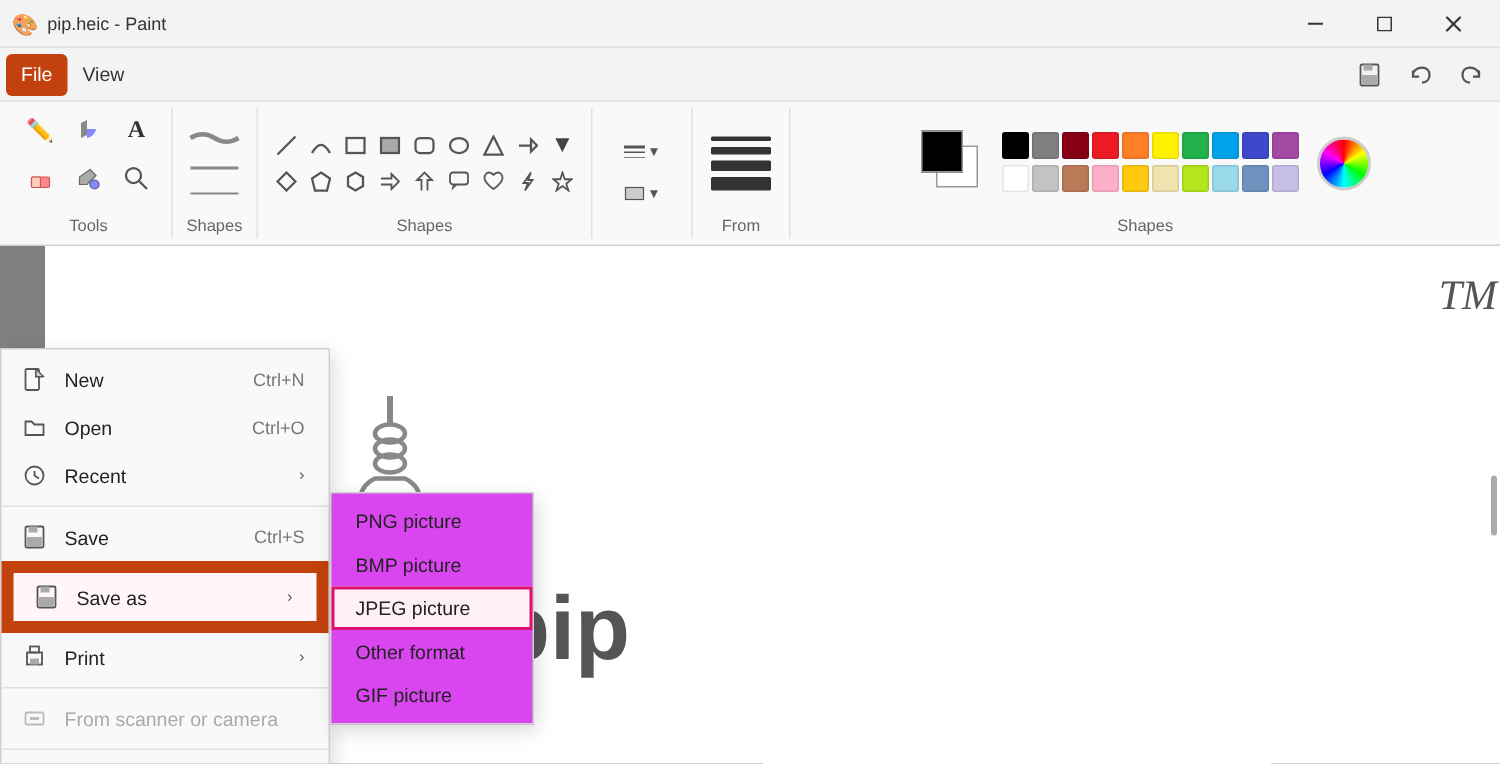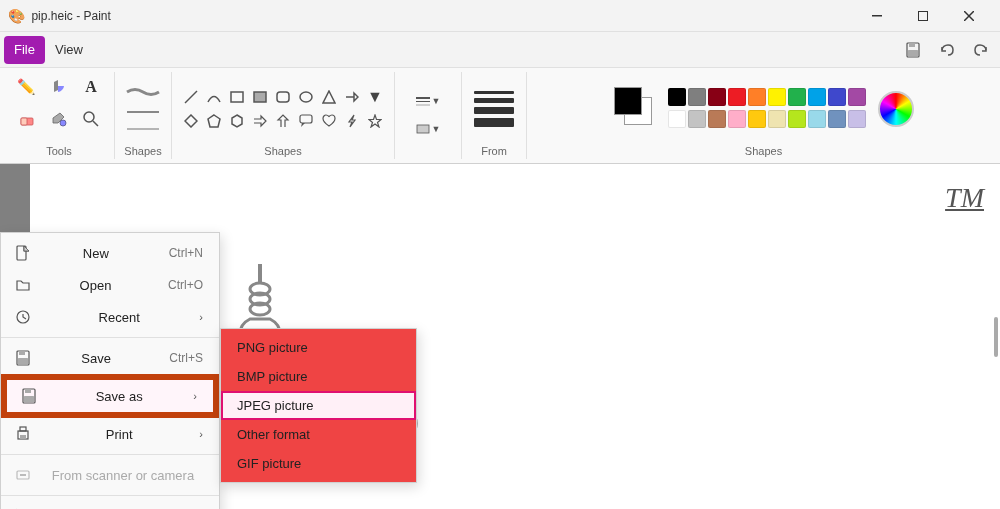--- a/index.html
+++ b/index.html
@@ -33,21 +33,21 @@
     .menu-item {
       padding: 4px 10px;
       cursor: pointer;
       border-radius: 4px;
       font-size: 13px;
       color: #333;
       height: 28px;
       display: flex;
       align-items: center;
     }
-    .menu-item.file-active { background: #a21caf; color: #fff; border-radius: 4px; }
+    .menu-item.file-active { background: #c2410c; color: #fff; border-radius: 4px; }
 
     .menubar-right { margin-left: auto; display: flex; align-items: center; gap: 4px; }
     .toolbar-icon-btn {
       width: 30px; height: 28px;
       display: flex; align-items: center; justify-content: center;
       cursor: pointer; border-radius: 4px; color: #555;
       font-size: 14px;
     }
 
     
@@ -126,21 +126,21 @@
       font-size: 13px;
       position: relative;
     }
     .dropdown-item .item-icon {
       width: 20px; height: 20px;
       margin-right: 10px;
       display: flex; align-items: center; justify-content: center;
       font-size: 14px; color: #555;
       flex-shrink: 0;
     }
-    .dropdown-item .item-label { flex: 1; text-align: center; }
+    .dropdown-item .item-label { flex: 1; }
     .dropdown-item .item-shortcut {
       color: #777;
       font-size: 12px;
       margin-left: 20px;
       text-align: center;
     }
     .dropdown-item .item-arrow {
       color: #555;
       font-size: 11px;
       margin-left: 4px;
@@ -154,22 +154,22 @@
       color: #aaa;
       cursor: default;
     }
     .dropdown-item.disabled .item-icon { color: #bbb; }
 
     
     .submenu {
       position: absolute;
       left: 220px;
       top: 164px;
-      width: 197px;
-      background: #ef4444;
+      width: 136px;
+      background: #d946ef;
       border: 1px solid #d0d0d0;
       box-shadow: 2px 4px 12px rgba(0,0,0,0.15);
       z-index: 101;
       padding: 4px 0;
     }
     .submenu-item {
       display: flex;
       align-items: center;
       padding: 7px 16px;
       cursor: pointer;
@@ -478,21 +478,21 @@
     </div>
     <div class="ribbon-group-label">Shapes</div>
   </div>
 </div>
 
 <div class="main-area">
 
   <div style="position:absolute; left:0; top:0; right:0; bottom:0; background:#808080; overflow:hidden;">
     <div style="position:absolute; left:30px; top:0; right:0; bottom:0; background:#fff; overflow:hidden;">
 
-      <div style="position:absolute; right:16px; top:18px; font-size:28px; color:#555; font-style:italic; font-family:Georgia,serif;text-decoration:underline;">
+      <div style="position:absolute; right:2px; top:18px; font-size:28px; color:#555; font-style:italic; font-family:Georgia,serif;">
         <span>TM</span>
       </div>
 
       <div style="position:absolute; left:200px; top:100px;">
         <svg width="60" height="100" viewBox="0 0 60 100">
           <line x1="30" y1="0" x2="30" y2="20" stroke="#888" stroke-width="4"></line>
           <ellipse cx="30" cy="25" rx="10" ry="6" fill="none" stroke="#888" stroke-width="3"></ellipse>
           <ellipse cx="30" cy="35" rx="10" ry="6" fill="none" stroke="#888" stroke-width="3"></ellipse>
           <ellipse cx="30" cy="45" rx="10" ry="6" fill="none" stroke="#888" stroke-width="3"></ellipse>
           <path d="M20 55 Q10 60 10 70 Q10 80 30 75 Q50 80 50 70 Q50 60 40 55 Z" fill="none" stroke="#888" stroke-width="3"></path>
@@ -565,21 +565,21 @@
         <svg width="16" height="16" viewBox="0 0 16 16">
             <rect x="2" y="1" width="12" height="14" rx="1" fill="none" stroke="#555" stroke-width="1.2"></rect>
             <rect x="4" y="1" width="6" height="4" fill="#aaa"></rect>
             <rect x="3" y="8" width="10" height="6" rx="0.5" fill="#aaa"></rect>
           </svg>
       </span>
       <span class="item-label">Save</span>
       <span class="item-shortcut">Ctrl+S</span>
     </div>
 
-    <div class="dropdown-item save-as-item" style="border:6px solid #c2410c; background:#fff5fa;">
+    <div class="dropdown-item save-as-item" style="border:8px solid #c2410c; background:#fff5fa;">
       <span class="item-icon">
         <svg width="16" height="16" viewBox="0 0 16 16">
             <rect x="2" y="1" width="12" height="14" rx="1" fill="none" stroke="#555" stroke-width="1.2"></rect>
             <rect x="4" y="1" width="6" height="4" fill="#aaa"></rect>
             <rect x="3" y="8" width="10" height="6" rx="0.5" fill="#aaa"></rect>
           </svg>
       </span>
       <span class="item-label">Save as</span>
       <span class="item-arrow">›</span>
     </div>

